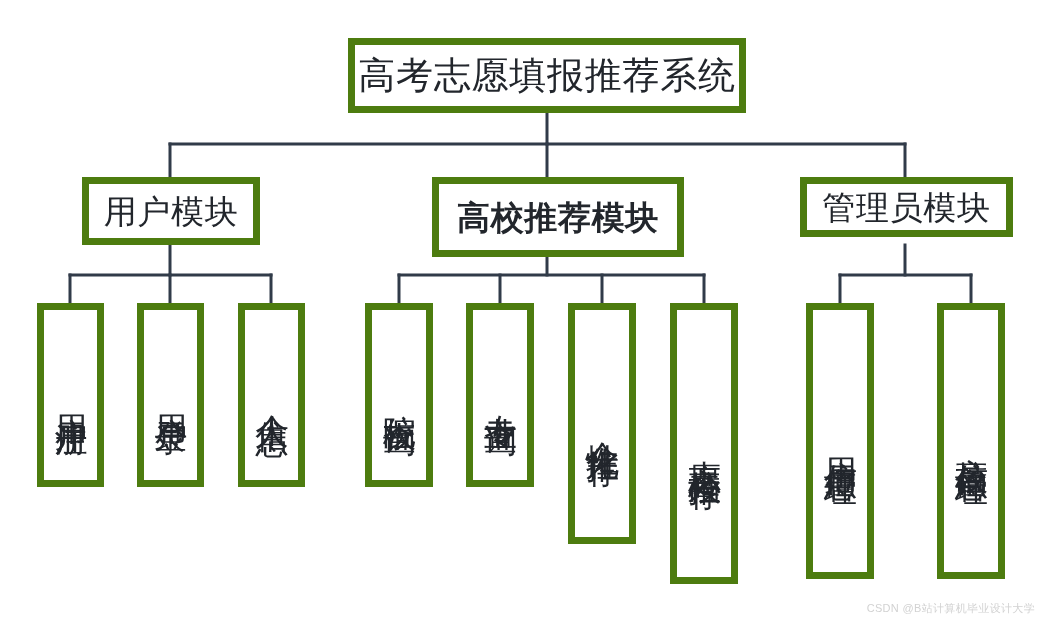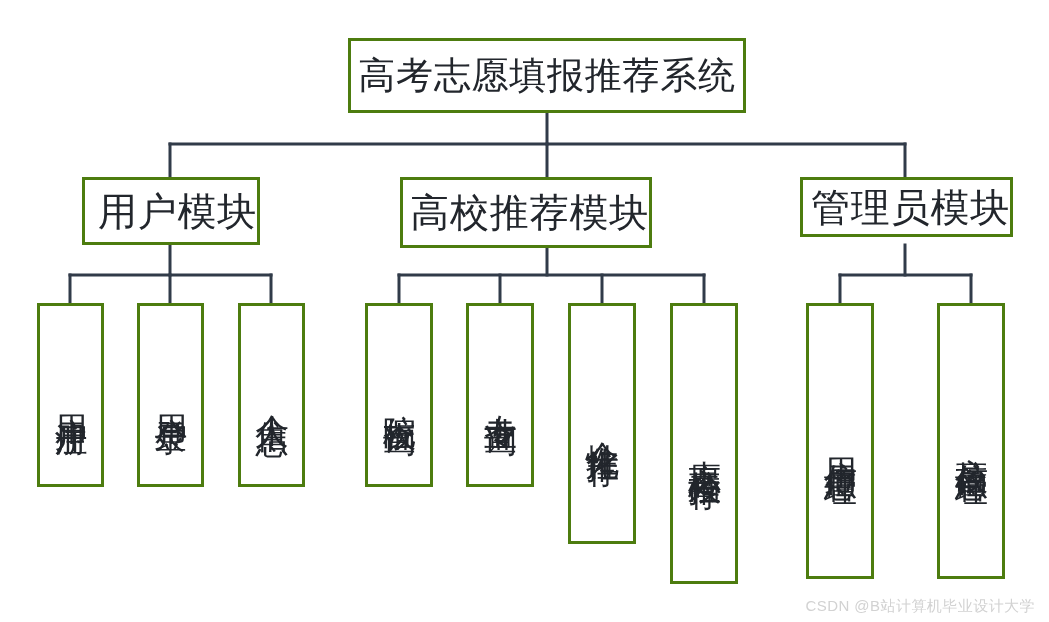--- a/index.html
+++ b/index.html
@@ -23,21 +23,21 @@
     left: 0;
     top: 0;
     width: 1049px;
     height: 622px;
     pointer-events: none;
   }
   .node {
     position: absolute;
     box-sizing: border-box;
     background: #ffffff;
-    border: 3px solid #4d7c0f;
+    border: 7px solid #4d7c0f;
     display: flex;
     align-items: center;
     justify-content: center;
     color: #22262c;
     line-height: 1.0;
     z-index: 2;
   }
   .node-label {
     display: block;
     text-align: center;
@@ -45,38 +45,37 @@
   }
   
   .node.horiz .node-label {
     writing-mode: horizontal-tb;
     letter-spacing: 0.02em;
   }
   .node.root {
     font-size: 37px;
   }
   .node.module {
-    font-size: 39px;
-    justify-content: flex-end;
+    font-size: 33px;
   }
   
   .node.leaf {
     font-size: 33px;
   }
   .node.leaf .node-label {
     writing-mode: vertical-rl;
     text-orientation: upright;
     line-height: 1.12;
     letter-spacing: 0.10em;
   }
   #watermark {
     position: absolute;
     right: 14px;
     bottom: 6px;
-    font-size: 15px;
+    font-size: 11px;
     color: #d2d2d2;
     letter-spacing: 0.03em;
     white-space: nowrap;
     z-index: 3;
   }
 </style>
 </head>
 <body>
 
 <div id="diagram-root">
@@ -111,21 +110,21 @@
   </svg>
 
   <div class="node horiz root" style="left:348px; top:38px; width:398px; height:75px;">
     <span class="node-label">高考志愿填报推荐系统</span>
   </div>
 
   <div class="node horiz module" style="left:82px; top:177px; width:178px; height:68px;">
     <span class="node-label">用户模块</span>
   </div>
 
-  <div class="node horiz module" style="left:400px; top:177px; width:252px; height:71px;">
+  <div class="node horiz module" style="left:432px; top:177px; width:252px; height:80px;font-weight:bold;">
     <span class="node-label">高校推荐模块</span>
   </div>
 
   <div class="node horiz module" style="left:800px; top:177px; width:213px; height:60px;">
     <span class="node-label">管理员模块</span>
   </div>
 
   <div class="node leaf" style="left:37px; top:303px; width:67px; height:184px;">
     <span class="node-label">用户注册</span>
   </div>

